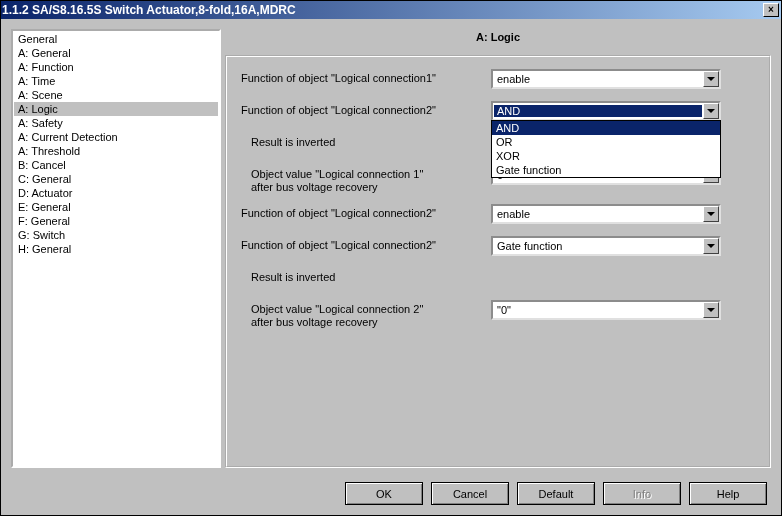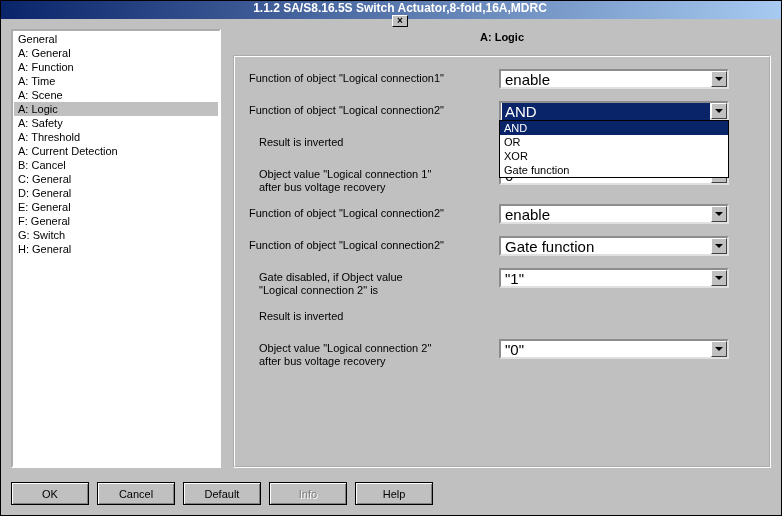--- a/index.html
+++ b/index.html
@@ -17,39 +17,38 @@
     background: #c0c0c0;
     display: flex; flex-direction: column;
   }
   .titlebar {
     height: 18px;
     background: linear-gradient(to right, #0a246a, #a6caf0);
     color: #fff;
     font-weight: bold;
     font-size: 12px;
     display: flex; align-items: center;
-    padding: 0 2px 0 20px;
-    flex-direction: column;
+    padding: 0 2px 0 1px;
   }
   .titlebar .title { flex: 1; }
   .close-btn {
     width: 16px; height: 14px;
     background: #c0c0c0;
     border: 1px solid #fff;
     border-right-color: #000; border-bottom-color: #000;
     display: flex; align-items: center; justify-content: center;
     font-size: 10px; font-family: Arial; font-weight: bold;
     color: #000; line-height: 1;
   }
   .client {
     flex: 1; display: flex; flex-direction: column;
     padding: 10px;
   }
   .main-area {
-    flex: 1; display: flex; gap: 12px;
+    flex: 1; display: flex; gap: 4px;
     margin-bottom: 8px;
   }
   .sidebar {
     width: 210px;
     background: #fff;
     border: 2px inset #fff;
     padding: 1px;
     overflow: hidden;
   }
   .sidebar-item {
@@ -95,21 +94,21 @@
   .field {
     flex: 1;
     position: relative;
   }
   .combo {
     width: 230px;
     height: 20px;
     background: #fff;
     border: 2px inset #e0e0e0;
     display: flex; align-items: center;
-    font-size: 15px;
+    font-size: 11px;
     position: relative;
   }
   .combo .value {
     flex: 1; padding: 0 4px;
     white-space: nowrap; overflow: hidden;
   }
   .combo .arrow {
     width: 16px; height: 100%;
     background: #c0c0c0;
     border: 1px solid #fff;
@@ -135,21 +134,21 @@
   }
   .dropdown-option {
     padding: 0 4px;
     line-height: 14px;
     cursor: default;
   }
   .dropdown-option.hl {
     background: #0a246a; color: #fff;
   }
   .button-bar {
-    display: flex; gap: 8px;
+    display: flex; justify-content: flex-end; gap: 8px;
     padding: 6px 4px 0 0;
   }
   .btn {
     width: 78px; height: 23px;
     background: #c0c0c0;
     border: 1px solid #000;
     box-shadow: inset 1px 1px 0 #fff, inset -1px -1px 0 #808080;
     font-size: 11px;
     display: flex; align-items: center; justify-content: center;
     cursor: default;
@@ -167,25 +166,25 @@
   <div class="client">
     <div class="main-area">
       <div class="sidebar" id="sidebar">
           <div class="sidebar-item">General</div>
           <div class="sidebar-item">A: General</div>
           <div class="sidebar-item">A: Function</div>
           <div class="sidebar-item">A: Time</div>
           <div class="sidebar-item">A: Scene</div>
           <div class="sidebar-item selected">A: Logic</div>
           <div class="sidebar-item">A: Safety</div>
+          <div class="sidebar-item">A: Current Detection</div>
           <div class="sidebar-item">A: Threshold</div>
-          <div class="sidebar-item">A: Current Detection</div>
           <div class="sidebar-item">B: Cancel</div>
           <div class="sidebar-item">C: General</div>
-          <div class="sidebar-item">D: General</div>
+          <div class="sidebar-item">D: Actuator</div>
           <div class="sidebar-item">E: General</div>
           <div class="sidebar-item">F: General</div>
           <div class="sidebar-item">G: Switch</div>
           <div class="sidebar-item">H: General</div>
         </div>
       <div class="content">
         <div class="panel-title">A: Logic</div>
         <div class="panel-body" id="panel-body">
             <div class="row">
               <div class="label">Function of object "Logical connection1"</div>
@@ -231,29 +230,20 @@
                   <div class="value">enable</div>
                   <div class="arrow"></div>
                 </div>
               </div>
             </div>
             <div class="row">
               <div class="label">Function of object "Logical connection2"</div>
               <div class="field">
                 <div class="combo">
                   <div class="value">Gate function</div>
-                  <div class="arrow"></div>
-                </div>
-              </div>
-            </div>
-            <div class="row indent">
-              <div class="label">Gate disabled, if Object value<br>"Logical connection 2" is</div>
-              <div class="field">
-                <div class="combo">
-                  <div class="value">"1"</div>
                   <div class="arrow"></div>
                 </div>
               </div>
             </div>
             <div class="row indent">
               <div class="label">Result is inverted</div>
             </div>
             <div class="row indent">
               <div class="label">Object value "Logical connection 2"<br>after bus voltage recovery</div>
               <div class="field">

